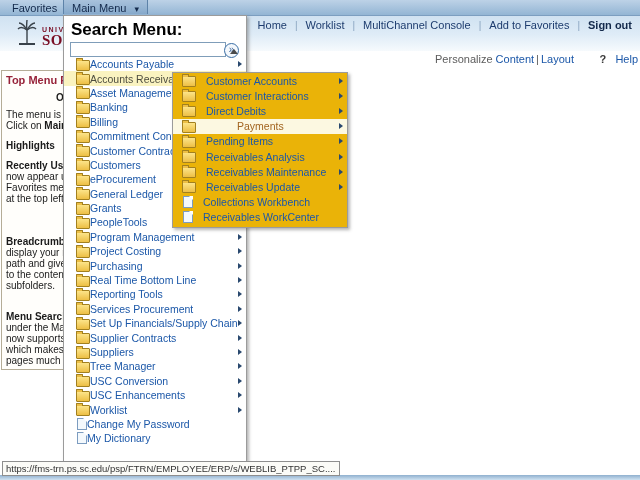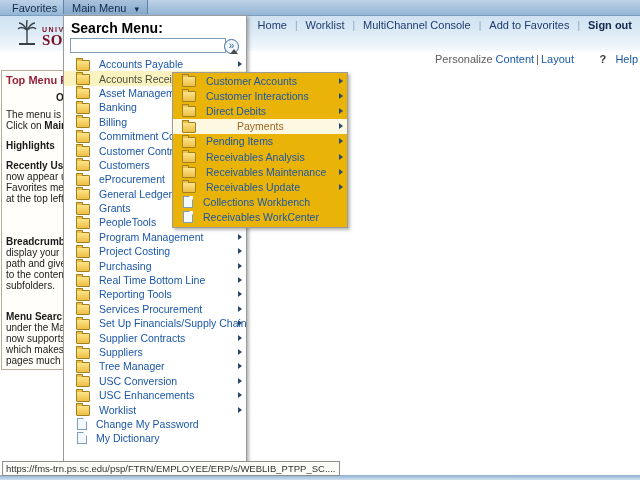--- a/index.html
+++ b/index.html
@@ -47,32 +47,32 @@
   .pg-line .b{font-weight:bold;}
   .pg-line.title{padding-left:50px;font-weight:bold;margin-top:2px;}
   .pg-line.gap-sm{margin-top:6px;}
   .pg-line.gap-md{margin-top:9px;}
   .pg-line.gap-lg{margin-top:20px;}
   .pg-line.gap-xl{margin-top:32px;}
 
   
   .menu-panel{position:absolute;left:63px;top:15px;width:182px;height:446px;background:#ffffff;
               border:1px solid #9b9b9b;box-shadow:2px 2px 3px rgba(90,90,90,.45);z-index:5;}
-  .search-label{font-size:14px;font-weight:bold;color:#000;padding:4px 0 2px 7px;}
+  .search-label{font-size:17px;font-weight:bold;color:#000;padding:4px 0 2px 7px;}
   .search-row{position:relative;height:18px;}
   .search-input{position:absolute;left:6px;top:0;width:150px;height:13px;border:1px solid #7f9db9;
                 font-size:11px;padding:0 2px;outline:none;}
   .go-btn{position:absolute;right:7px;top:1px;width:13px;height:13px;border:1px solid #3a6ea5;border-radius:50%;
           color:#2b5a97;font-size:10px;line-height:12px;text-align:center;cursor:pointer;background:#f4f8fc;}
   .scroll-up{position:absolute;right:8px;top:33px;width:0;height:0;cursor:pointer;
              border-left:4px solid transparent;border-right:4px solid transparent;border-bottom:5px solid #4a4a4a;}
   .menu-list{position:absolute;left:0;top:41px;width:100%;}
 
   .menu-row{position:relative;height:14.4px;display:flex;align-items:center;padding-left:12px;cursor:pointer;}
-  .menu-row .row-label{margin-left:9px;font-size:10.5px;color:#1b57a8;white-space:nowrap;}
+  .menu-row .row-label{font-size:10.5px;color:#1b57a8;white-space:nowrap;}
   .menu-row.sel{background:#faf3c0;}
   .menu-row.sel .row-label{color:#4d4d3f;}
   .menu-row.sel-sub{background:#fcf8e1;}
   .menu-row.sel-sub .row-label{color:#a2641f;margin-left:41px;}
   .row-arrow{position:absolute;right:4px;top:50%;margin-top:-3px;width:0;height:0;
              border-left:4px solid #29486e;border-top:3px solid transparent;border-bottom:3px solid transparent;}
 
   .icon-folder{position:relative;width:12px;height:9px;flex:none;border-radius:1px;
                background:linear-gradient(180deg,#fce489,#edbf45);border:1px solid #a2801f;margin-top:2px;}
   .icon-folder::before{content:"";position:absolute;left:-1px;top:-3px;width:5px;height:2px;

